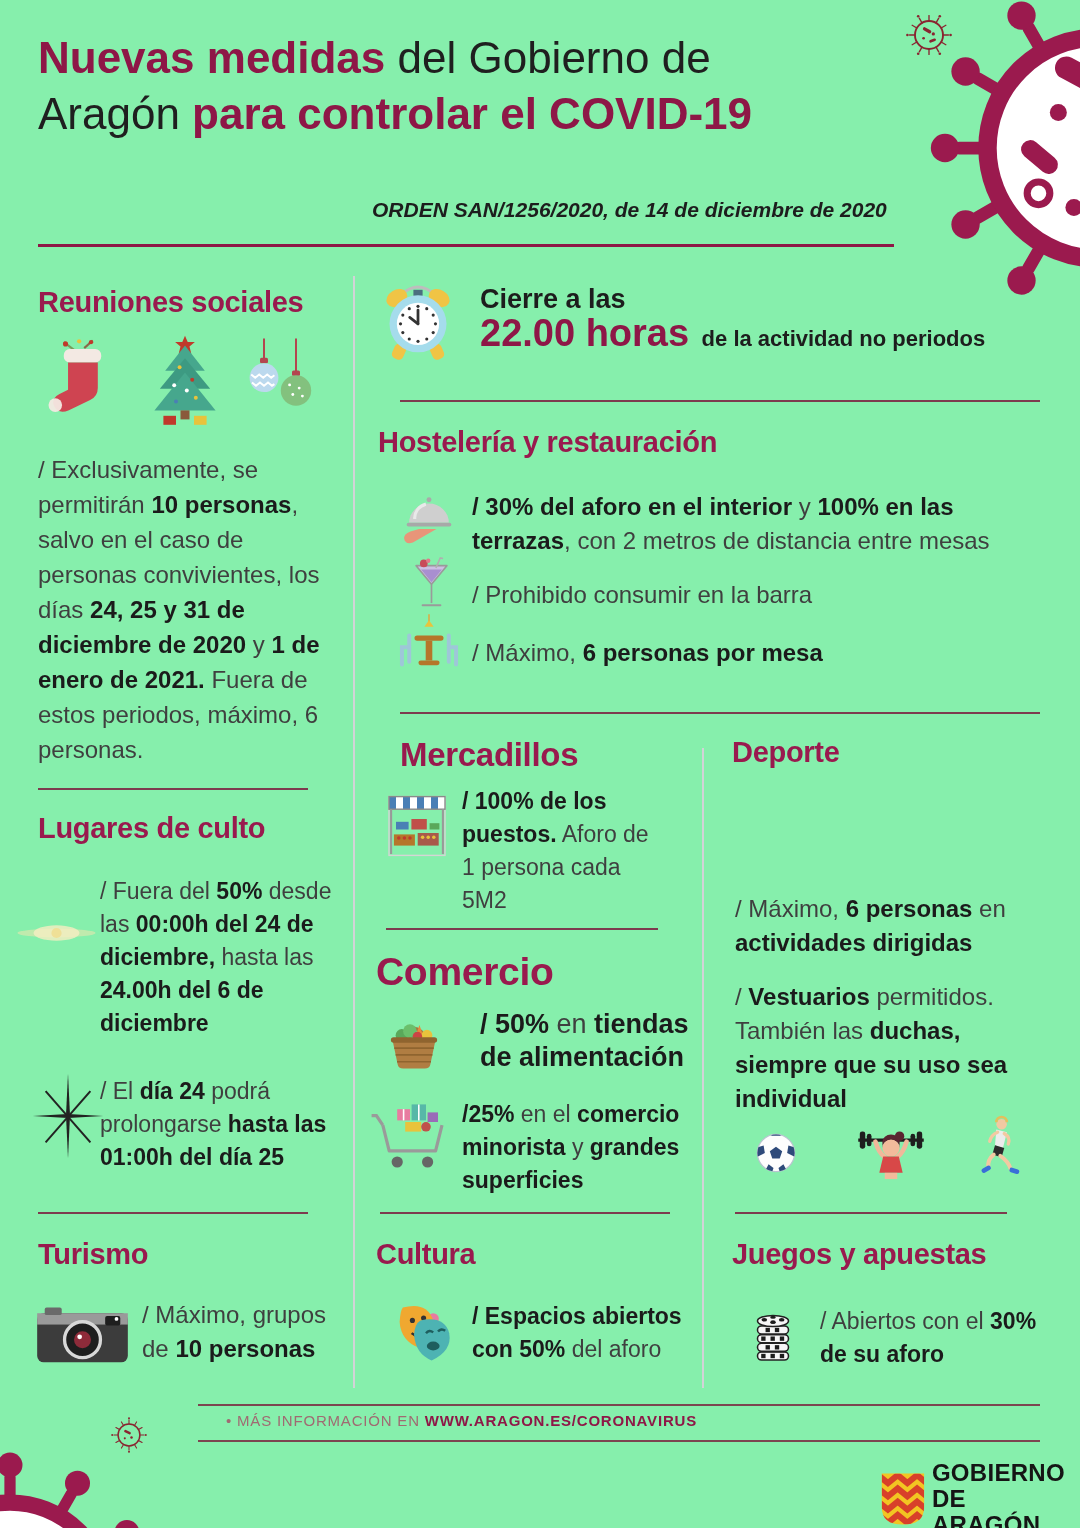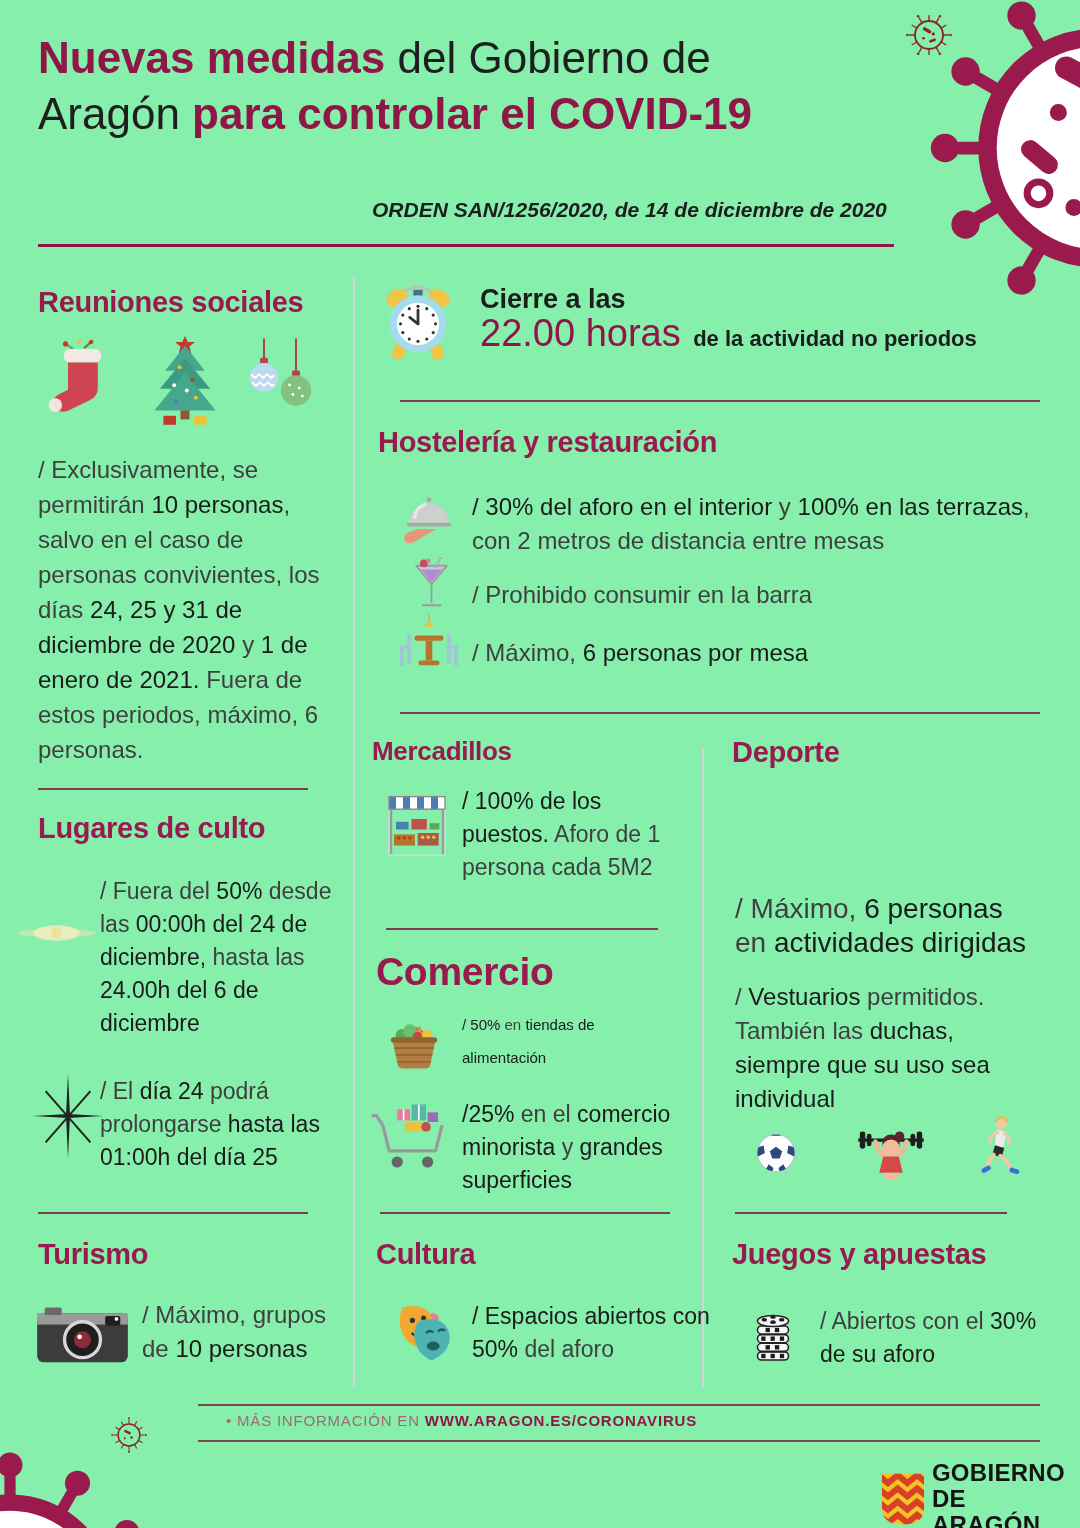--- a/index.html
+++ b/index.html
@@ -1,21 +1,21 @@
 <!DOCTYPE html>
 <html><head>
 <meta charset="utf-8">
 <style>
   html,body{margin:0;padding:0;background:#fff}
   #page{position:relative;width:1080px;height:1528px;background:#86efac;overflow:hidden;
         font-family:"Liberation Sans",sans-serif;color:#3f3f3f}
   .abs{position:absolute}
   .h{color:#991a4e;font-weight:800;letter-spacing:-0.3px}
   .txt{color:#3f3f3f;font-weight:400}
-  .txt .b{font-weight:400;color:#1b1b1b}
+  .txt .b{font-weight:700;color:#1b1b1b}
   .rule{position:absolute;background:#7d3b4e;height:2px}
   .rule-dark{position:absolute;background:#8e1747;height:3px}
   .vrule{position:absolute;background:#d2d3d7;width:2px}
   .title-line{white-space:nowrap}
   .t-accent{color:#8e1747;font-weight:800}
   .t-dark{color:#1f1f1f;font-weight:400}
   .nowrap{white-space:nowrap}
 </style>
 </head>
 <body>
@@ -209,21 +209,21 @@
       <circle cx="31" cy="52" r="1.7"></circle>
         <circle cx="33.5" cy="42.5" r="1.7"></circle>
         <circle cx="40.5" cy="35.5" r="1.7"></circle>
     </g>
     <line x1="50" y1="52" x2="50" y2="37" stroke="#333" stroke-width="3" stroke-linecap="round"></line>
     <line x1="50" y1="52" x2="41" y2="45" stroke="#333" stroke-width="3" stroke-linecap="round"></line>
   </svg>
 
   <div class="abs" style="left:480px;top:284px;font-size:27px;font-weight:700;color:#1d1d1d">Cierre a las</div>
   <div class="abs nowrap" style="left:480px;top:312px">
-    <span style="font-size:38px;font-weight:400;color:#8e1747">22.00 horas</span>
+    <span style="font-size:38px;font-weight:700;color:#8e1747">22.00 horas</span>
     <span style="font-size:22px;font-weight:700;color:#1d1d1d;margin-left:8px">de la actividad no periodos</span>
   </div>
   <div class="rule" style="top:400px;left:400px;width:640px"></div>
 
   <div class="abs h" style="left:38px;top:286px;font-size:29px">Reuniones sociales</div>
 
   <svg class="abs" style="left:40px;top:333px" width="85" height="100" viewBox="0 0 100 110">
     <line x1="40" y1="16" x2="28" y2="7" stroke="#7a9c5a" stroke-width="2.5"></line>
     <line x1="52" y1="14" x2="62" y2="5" stroke="#8a6a4a" stroke-width="2.5"></line>
     <circle cx="30" cy="9" r="3" fill="#c0392b"></circle>
@@ -333,21 +333,21 @@
     <rect x="28" y="34" width="44" height="8" rx="4" fill="#b5762a"></rect>
     <rect x="45" y="42" width="10" height="30" fill="#b5762a"></rect>
     <rect x="34" y="72" width="32" height="7" rx="3.5" fill="#b5762a"></rect>
     <path d="M20,34 L20,74 M20,52 L9,52 L9,78" stroke="#9ec7d8" stroke-width="6" fill="none" stroke-linecap="round"></path>
     <path d="M80,34 L80,74 M80,52 L91,52 L91,78" stroke="#9ec7d8" stroke-width="6" fill="none" stroke-linecap="round"></path>
   </svg>
   <div class="abs txt" style="left:472px;top:636px;width:500px;font-size:24px;line-height:34px"><span>/ Máximo, </span><span class="b">6 personas por mesa</span></div>
 
   <div class="rule" style="top:712px;left:400px;width:640px"></div>
 
-  <div class="abs h" style="left:372px;top:736px;font-size:26px">Mercadillos</div>
+  <div class="abs h" style="left:400px;top:736px;font-size:33px">Mercadillos</div>
 
   <svg class="abs" style="left:382px;top:790px" width="70" height="72" viewBox="0 0 100 100">
     <rect x="10" y="8" width="80" height="84" fill="none" stroke="#d5d5d5" stroke-width="2"></rect>
     <g>
       <rect x="10" y="8" width="10" height="18" fill="#4a7fb5"></rect>
         <rect x="20" y="8" width="10" height="18" fill="#fff"></rect>
       <rect x="30" y="8" width="10" height="18" fill="#4a7fb5"></rect>
         <rect x="40" y="8" width="10" height="18" fill="#fff"></rect>
       <rect x="50" y="8" width="10" height="18" fill="#4a7fb5"></rect>
         <rect x="60" y="8" width="10" height="18" fill="#fff"></rect>
@@ -382,40 +382,40 @@
       <circle cx="44" cy="37" r="10" fill="#6bbf6b"></circle>
     <polygon points="58,28 65,48 51,48" fill="#e8893c"></polygon>
     <circle cx="69" cy="43" r="8" fill="#e8c33c"></circle>
       <circle cx="55" cy="45" r="7" fill="#cc4444"></circle>
     <path d="M18,48 h64 l-8,38 q-1,6 -8,6 h-32 q-7,0 -8,-6 Z" fill="#b07d42"></path>
     <line x1="21" y1="62" x2="79" y2="62" stroke="#8f642f" stroke-width="2.5"></line>
     <line x1="23" y1="72" x2="77" y2="72" stroke="#8f642f" stroke-width="2.5"></line>
     <line x1="25" y1="82" x2="75" y2="82" stroke="#8f642f" stroke-width="2.5"></line>
     <rect x="16" y="46" width="68" height="8" rx="4" fill="#8f642f"></rect>
   </svg>
-  <div class="abs txt" style="left:462px;top:1008px;width:215px;font-size:15px;line-height:33px"><span class="b">/ 50%</span><span> en </span><span class="b">tiendas de alimentación</span></div>
+  <div class="abs txt" style="left:480px;top:1008px;width:215px;font-size:27px;line-height:33px"><span class="b">/ 50%</span><span> en </span><span class="b">tiendas de alimentación</span></div>
 
   <svg class="abs" style="left:370px;top:1098px" width="80" height="80" viewBox="0 0 100 100">
     <rect x="34" y="14" width="16" height="14" fill="#e87ba0"></rect>
       <line x1="42" y1="14" x2="42" y2="28" stroke="#fff" stroke-width="2"></line>
     <rect x="52" y="8" width="18" height="20" fill="#57b8a8"></rect>
       <line x1="61" y1="8" x2="61" y2="28" stroke="#fff" stroke-width="2"></line>
     <rect x="72" y="18" width="13" height="12" fill="#9a6bb8"></rect>
     <rect x="44" y="30" width="20" height="12" fill="#e8c33c"></rect>
     <circle cx="70" cy="36" r="6" fill="#c0504a"></circle>
     <path d="M16,34 L24,66 L82,66 L90,34" fill="none" stroke="#9a9a9a" stroke-width="4" stroke-linejoin="round"></path>
     <path d="M16,34 L8,22 L2,22" stroke="#9a9a9a" stroke-width="4" fill="none"></path>
     <circle cx="34" cy="80" r="7" fill="#666"></circle>
       <circle cx="72" cy="80" r="7" fill="#666"></circle>
   </svg>
   <div class="abs txt" style="left:462px;top:1098px;width:220px;font-size:23px;line-height:33px"><span class="b">/25%</span><span> en el </span><span class="b">comercio minorista</span><span> y </span><span class="b">grandes superficies</span></div>
 
   <div class="abs h" style="left:732px;top:736px;font-size:29px">Deporte</div>
 
-  <div class="abs txt" style="left:735px;top:892px;width:305px;font-size:28px;line-height:34px"><span>/ Máximo, </span><span class="b">6 personas</span><span> en </span><span class="b">actividades dirigidas</span></div>
+  <div class="abs txt" style="left:735px;top:892px;width:305px;font-size:24px;line-height:34px"><span>/ Máximo, </span><span class="b">6 personas</span><span> en </span><span class="b">actividades dirigidas</span></div>
   <div class="abs txt" style="left:735px;top:980px;width:308px;font-size:24px;line-height:34px"><span>/ </span><span class="b">Vestuarios</span><span> permitidos. También las </span><span class="b">duchas, siempre que su uso sea individual</span></div>
 
   <svg class="abs" style="left:745px;top:1122px" width="62" height="62" viewBox="0 0 100 100">
     <defs>
         <clipPath id="ballc">
           <circle cx="50" cy="50" r="30"></circle>
         </clipPath>
       </defs>
     <circle cx="50" cy="50" r="30" fill="#fdfdfd" stroke="#b9c4d0" stroke-width="2"></circle>
     <g clip-path="url(#ballc)" fill="#2e4a7a">

